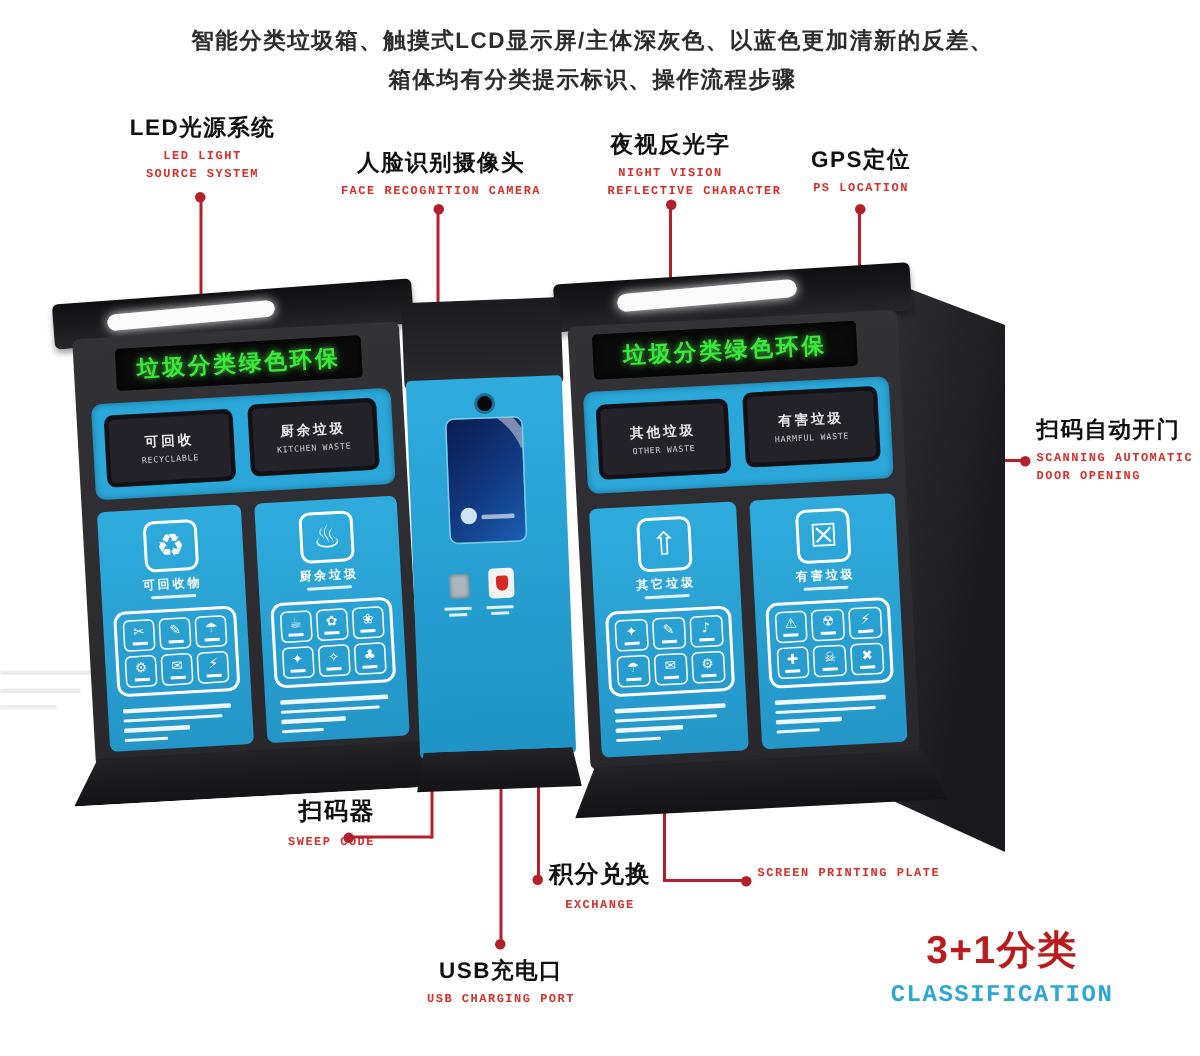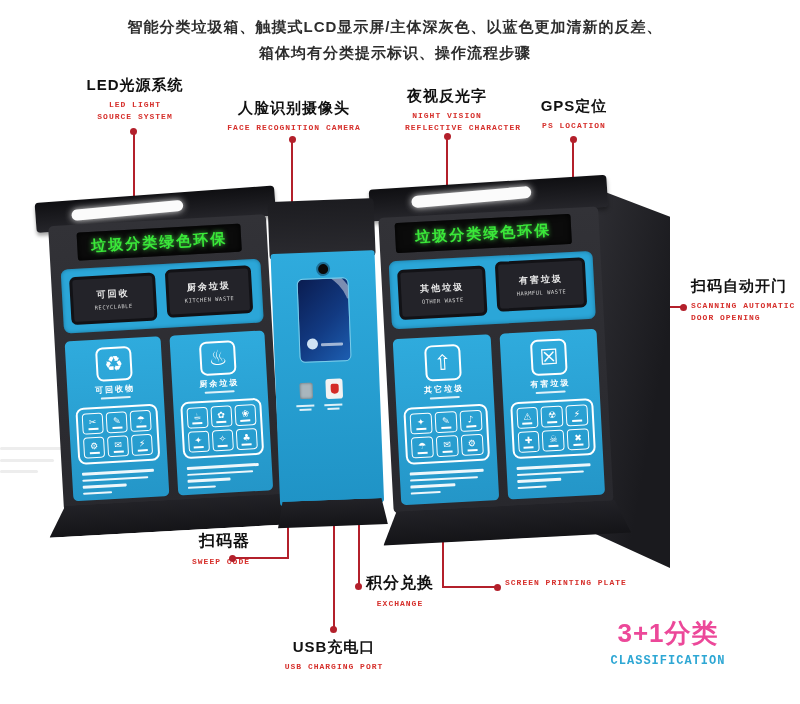--- a/index.html
+++ b/index.html
@@ -12,22 +12,22 @@
   .title-line { position:absolute; left:0; width:790px; text-align:center;
     font-size:15px; font-weight:bold; color:#2d2d2d; letter-spacing:1px; }
   #title1 { top:18px; }
   #title2 { top:44px; }
 
   
   .callout { position:absolute; text-align:center; white-space:nowrap; }
   .callout .zh { font-size:15px; font-weight:bold; color:#111; letter-spacing:1px; }
   .callout .en { font-family:Liberation Mono, monospace;
     font-size:8px; font-weight:bold; color:#d6302c; letter-spacing:1px; margin-top:5px; }
-  .callout.big-red .zh { font-size:26px; font-weight:bold; color:#ec4899; letter-spacing:1px; }
-  .callout.big-red .en { font-size:12px; color:#2ea7d4; letter-spacing:1px; margin-top:3px; }
+  .callout.big-red .zh { font-size:26px; font-weight:bold; color:#b91c1c; letter-spacing:1px; }
+  .callout.big-red .en { font-size:16px; color:#2ea7d4; letter-spacing:1px; margin-top:3px; }
 
   
   .vline,.hline { position:absolute; background:#b3202b; }
   .vline { width:2px; } .hline { height:2px; }
   .dot { position:absolute; width:7px; height:7px; border-radius:50%; background:#b3202b; }
 
   
   .bin { position:absolute; }
   .roof { position:absolute; background:linear-gradient(180deg,#0f0f12,#26262b);
     border-radius:4px; box-shadow:0 3px 4px rgba(0,0,0,.35); }

